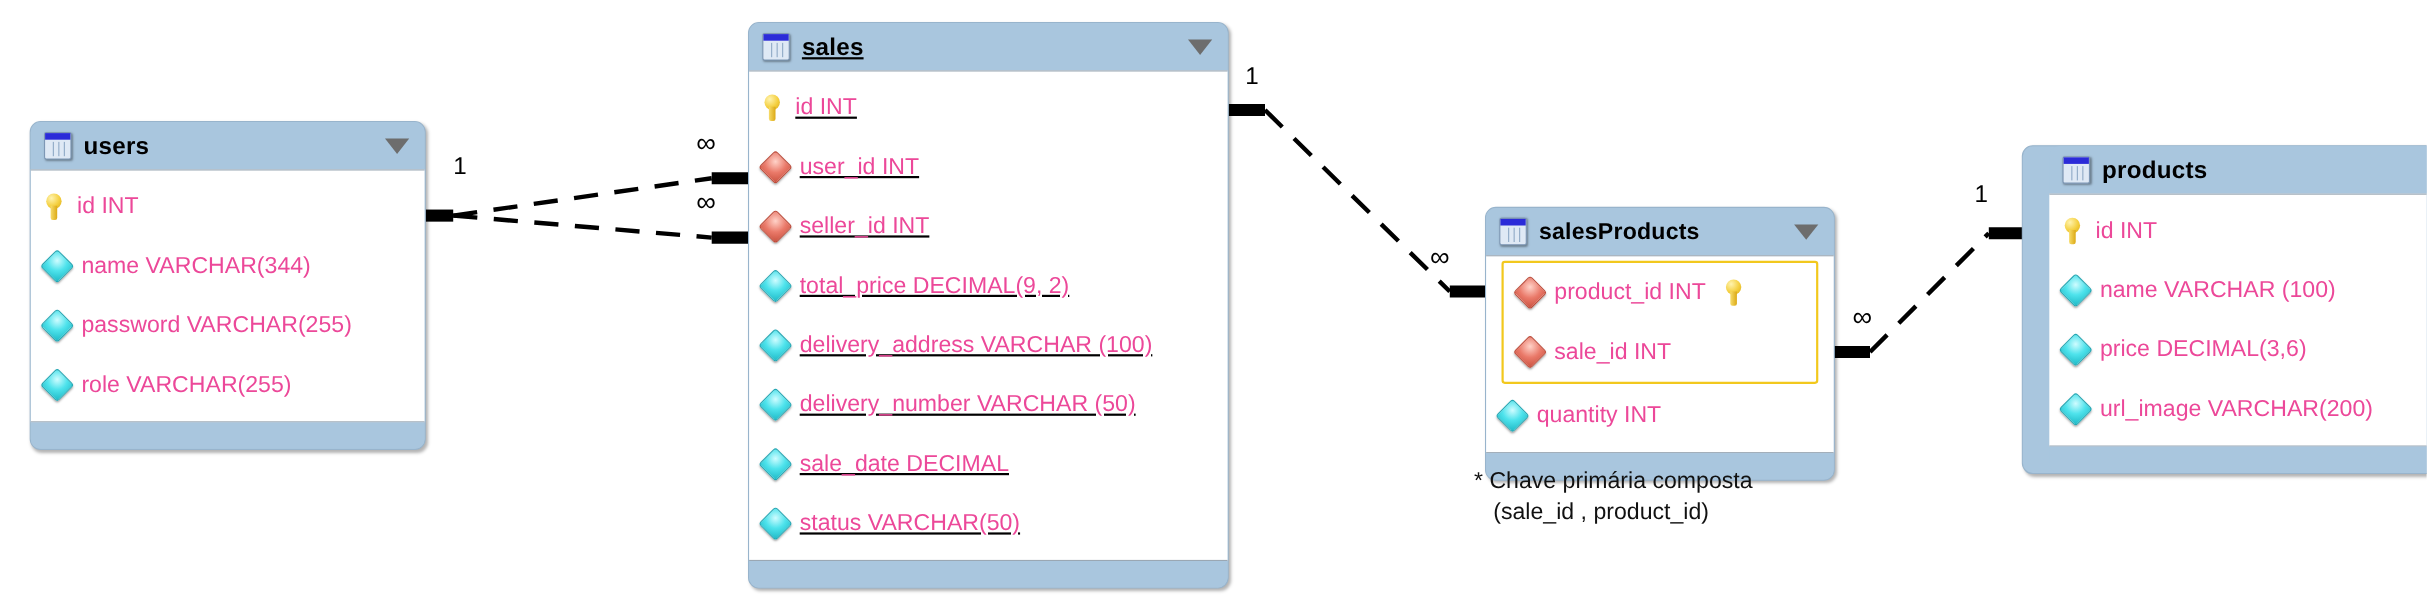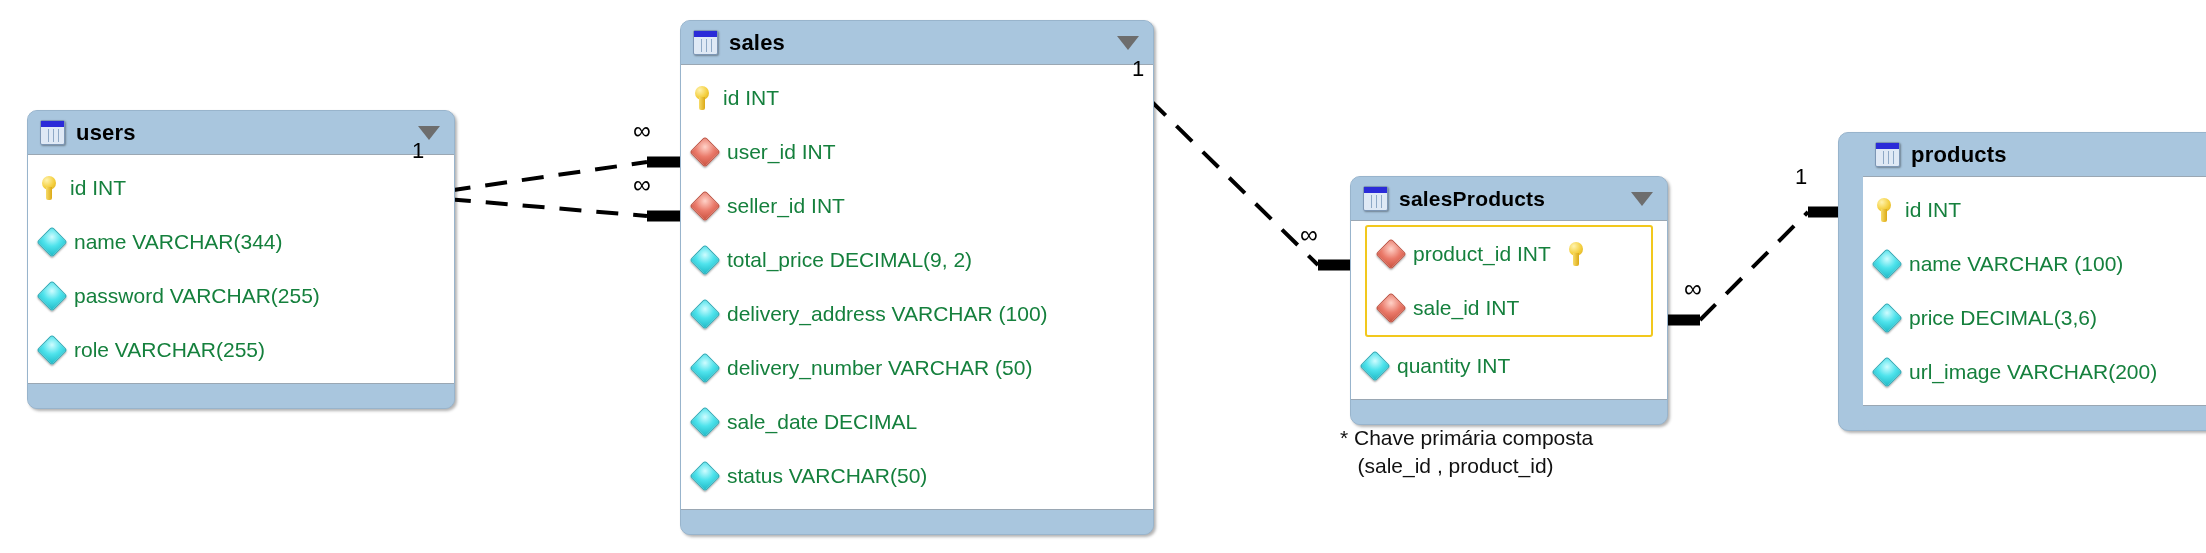--- a/index.html
+++ b/index.html
@@ -23,21 +23,21 @@
              white-space:nowrap;flex:1 1 auto;}
   .caret{width:0;height:0;border-left:11px solid transparent;
          border-right:11px solid transparent;border-top:14px solid #6d6d6d;
          flex:0 0 auto;margin-left:10px;}
   .ent-body{background:#ffffff;border-top:1px solid #9aa7b3;
             border-bottom:1px solid #9aa7b3;padding:6px 0 6px 0;box-sizing:border-box;}
   .ent-foot{height:24px;border-radius:0 0 9px 9px;background:#a9c6de;}
 
   .field{display:flex;align-items:center;height:54px;padding-left:13px;
          box-sizing:border-box;position:relative;}
-  .field .lbl{font-size:21px;color:#15803d;white-space:nowrap;}
+  .field .lbl{font-size:21px;color:#ec4899;white-space:nowrap;}
   .gem{width:20px;height:20px;flex:0 0 20px;margin-right:11px;transform:rotate(45deg);
        border-radius:3px;box-shadow:1px 1px 2px rgba(0,0,0,.35);}
   .gem.cyan{background:radial-gradient(circle at 32% 32%,#cffcff 0%,#4fe3ec 48%,#1eb9c6 100%);
             border:1px solid #25a8b4;}
   .gem.red{background:radial-gradient(circle at 32% 32%,#ffd2c8 0%,#ea7a6a 52%,#c9513f 100%);
            border:1px solid #bd4b3a;}
   .key{width:16px;height:24px;flex:0 0 16px;margin-right:13px;position:relative;}
   .key::before{content:"";position:absolute;left:1px;top:0;width:14px;height:14px;
        border-radius:50%;background:radial-gradient(circle at 34% 30%,#fff3ae 0%,#f4cf3f 55%,#d9a814 100%);}
   .key::after{content:"";position:absolute;left:5px;top:11px;width:6px;height:13px;
@@ -77,21 +77,21 @@
       <line x1="1318" y1="265" x2="1352" y2="265" stroke="#000" stroke-width="11"></line>
     </g>
 
     <g>
       <line x1="1666" y1="320" x2="1700" y2="320" stroke="#000" stroke-width="11"></line>
       <line x1="1700" y1="320" x2="1808" y2="212" stroke="#000" stroke-width="4" stroke-dasharray="22,15"></line>
       <line x1="1808" y1="212" x2="1840" y2="212" stroke="#000" stroke-width="11"></line>
     </g>
   </svg>
 
-  <div class="entity" style="left:27px;top:110px;width:428px;">
+  <div class="entity" style="left:27px;top:110px;width:360px;">
     <div class="ent-head">
       <span class="tbl-icon">
           <i style="left:7px"></i>
           <i style="left:12px"></i>
           <i style="left:17px"></i>
         </span>
       <span class="ent-title">users</span>
       <span class="caret"></span>
     </div>
     <div class="ent-body">
@@ -108,21 +108,21 @@
           <span class="lbl">password VARCHAR(255)</span>
         </div>
       <div class="field">
           <span class="gem cyan"></span>
           <span class="lbl">role VARCHAR(255)</span>
         </div>
     </div>
     <div class="ent-foot"></div>
   </div>
 
-  <div class="entity" style="left:680px;top:20px;width:474px;">
+  <div class="entity" style="left:680px;top:20px;width:437px;text-decoration:underline;">
     <div class="ent-head">
       <span class="tbl-icon">
           <i style="left:7px"></i>
           <i style="left:12px"></i>
           <i style="left:17px"></i>
         </span>
       <span class="ent-title">sales</span>
       <span class="caret"></span>
     </div>
     <div class="ent-body">
@@ -155,21 +155,21 @@
           <span class="lbl">sale_date DECIMAL</span>
         </div>
       <div class="field">
           <span class="gem cyan"></span>
           <span class="lbl">status VARCHAR(50)</span>
         </div>
     </div>
     <div class="ent-foot"></div>
   </div>
 
-  <div class="entity" style="left:1350px;top:176px;width:318px;">
+  <div class="entity" style="left:1350px;top:188px;width:318px;">
     <div class="ent-head">
       <span class="tbl-icon">
           <i style="left:7px"></i>
           <i style="left:12px"></i>
           <i style="left:17px"></i>
         </span>
       <span class="ent-title" style="font-size:21px">salesProducts</span>
       <span class="caret"></span>
     </div>
     <div class="ent-body" style="padding-top:4px">

